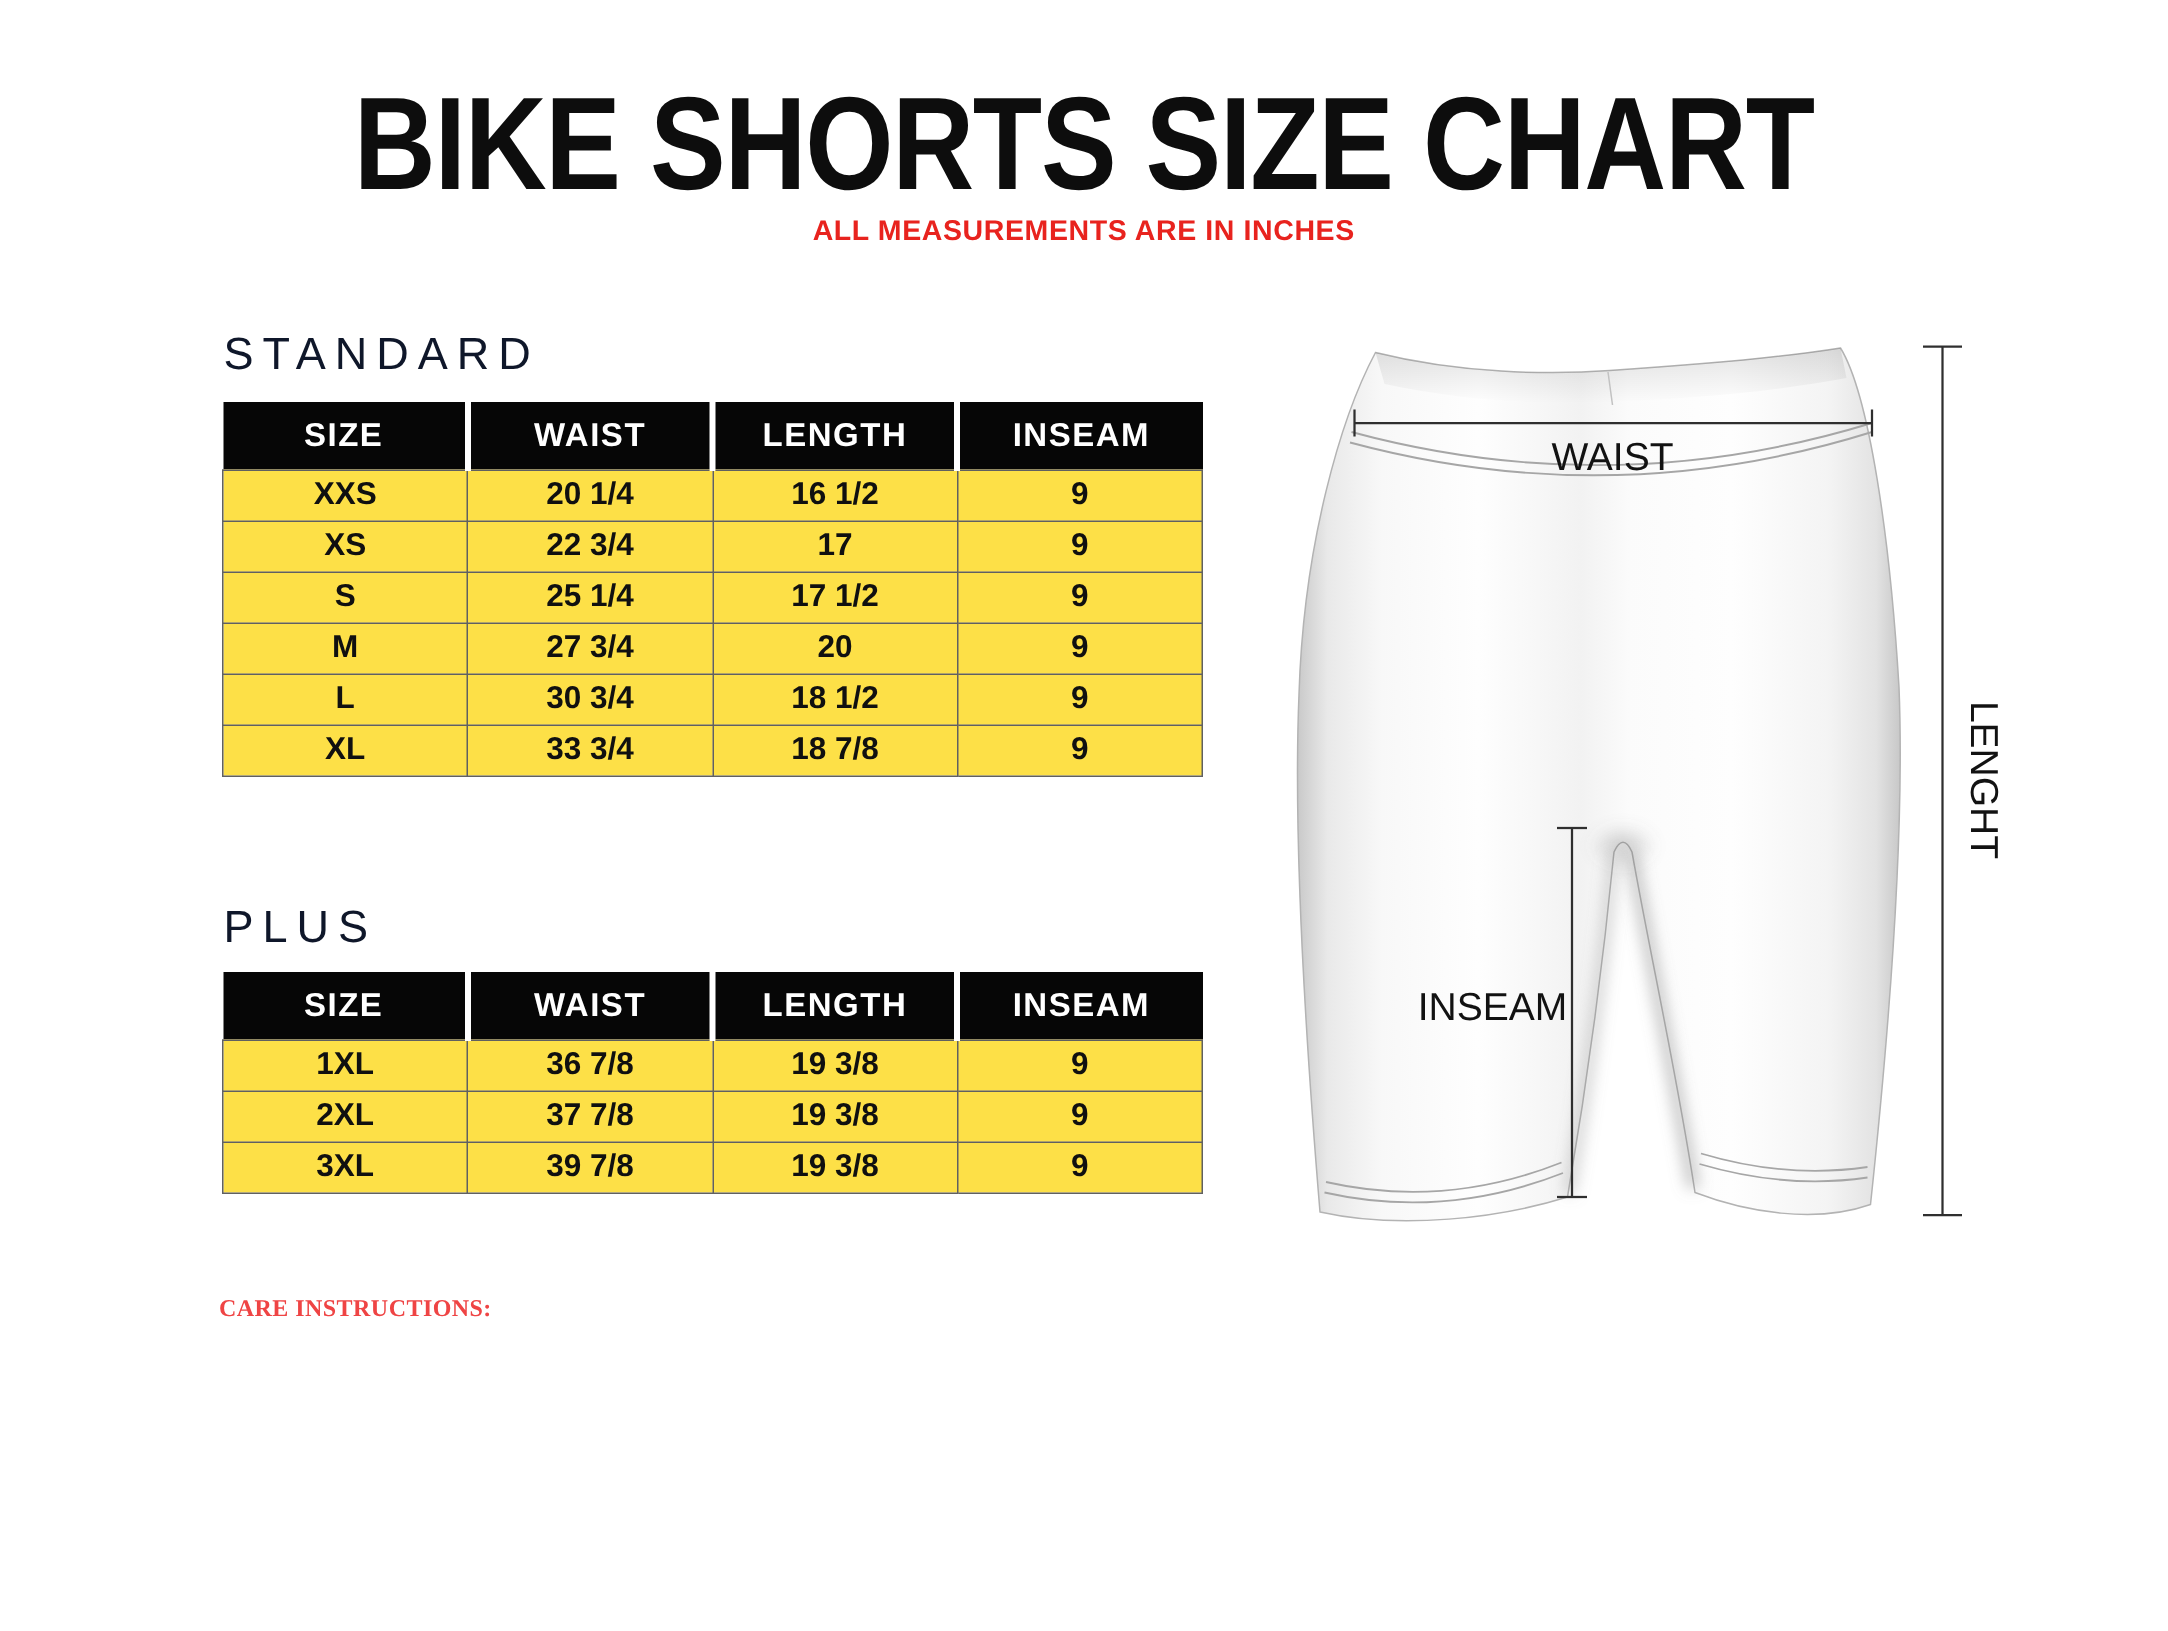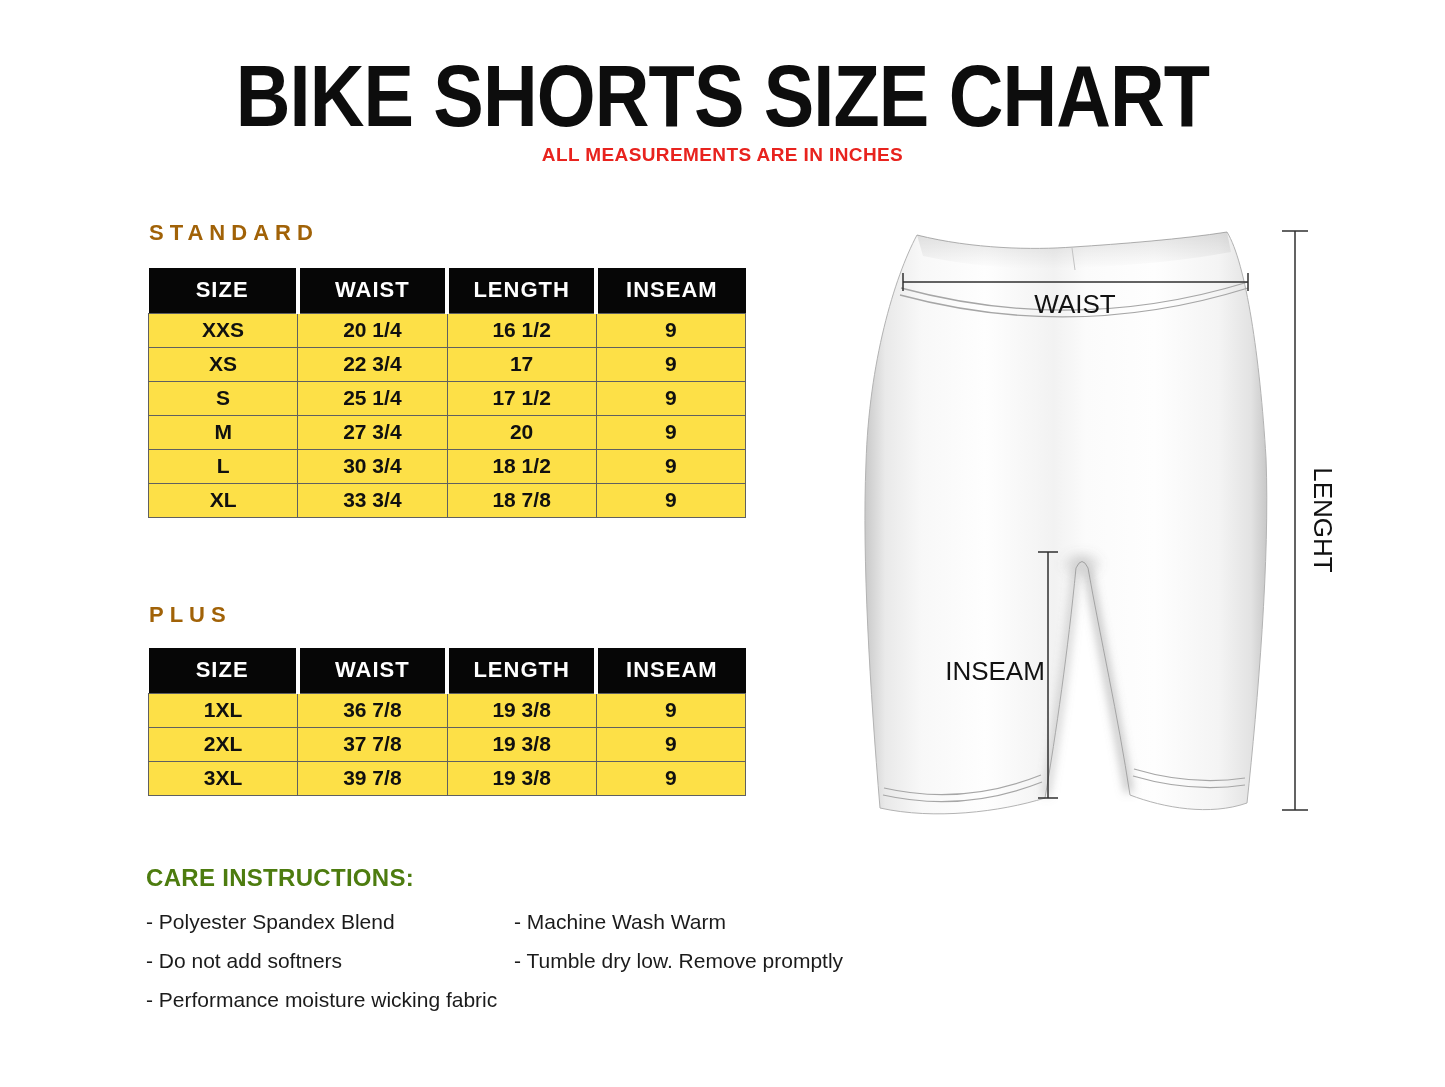--- a/index.html
+++ b/index.html
@@ -18,48 +18,48 @@
     transform:scaleX(.86); transform-origin:50% 50%;
   }
   .subtitle {
     position:absolute; top:144px; left:0; width:100%;
     text-align:center;
     font-size:19px; font-weight:700; letter-spacing:.4px;
     color:#e8231e;
   }
   .section-label {
     position:absolute; left:149px;
-    font-size:22px; font-weight:700; letter-spacing:6px;
-    color:#a16207; line-height:1;
+    font-size:30px; font-weight:400; letter-spacing:6px;
+    color:#0f172a; line-height:1;
   }
   .label-standard { top:222px; }
   .label-plus { top:604px; }
   
   .size-table {
-    position:absolute; left:148px; width:598px;
+    position:absolute; left:148px; width:654px;
     border-collapse:collapse; table-layout:fixed;
     font-family:"Liberation Sans", sans-serif;
   }
   .table-standard { top:268px; }
   .table-plus { top:648px; }
   .size-table th {
     background:#060606; color:#ffffff;
     height:45px; font-size:22px; font-weight:700; letter-spacing:1px;
     text-align:center; vertical-align:middle; border:0;
   }
   .size-table th + th { border-left:4px solid #ffffff; }
   .size-table td {
     border:1.6px solid #606060;
     height:34px; text-align:center; vertical-align:middle;
     font-size:21px; font-weight:700; color:#101010; background:#fde047;
   }
   
   .care-heading {
     position:absolute; left:146px; top:864px;
-    font-size:24px; font-weight:700; letter-spacing:.3px; color:#4d7c0f;
+    font-size:16px; font-weight:700; letter-spacing:.3px; color:#ef4444;font-family:Liberation Serif, serif;
   }
   .care-grid {
     position:absolute; left:146px; top:910px; width:800px;
     display:grid; grid-template-columns:368px 1fr; grid-auto-rows:39px;
     font-size:21px; font-weight:400; color:#1b1b1b;
   }
   .care-item { align-self:start; }
   
   .diagram { position:absolute; left:848px; top:218px; width:500px; height:620px; }
   .diagram text {
@@ -153,27 +153,20 @@
       <tr>
         <td>3XL</td>
         <td>39 7/8</td>
         <td>19 3/8</td>
         <td>9</td>
       </tr>
     </tbody>
   </table>
 
   <div class="care-heading">CARE INSTRUCTIONS:</div>
-  <div class="care-grid">
-    <div class="care-item">- Polyester Spandex Blend</div>
-    <div class="care-item">- Machine Wash Warm</div>
-    <div class="care-item">- Do not add softners</div>
-    <div class="care-item">- Tumble dry low. Remove promptly</div>
-    <div class="care-item">- Performance moisture wicking fabric</div>
-  </div>
 
   <svg class="diagram" viewBox="0 0 500 620" aria-hidden="true">
     <defs>
       <linearGradient id="g-body" x1="0" y1="0" x2="1" y2="0">
         <stop offset="0" stop-color="#c9c9c9"></stop>
         <stop offset="0.05" stop-color="#e9e9e9"></stop>
         <stop offset="0.14" stop-color="#f8f8f8"></stop>
         <stop offset="0.30" stop-color="#fefefe"></stop>
         <stop offset="0.47" stop-color="#f2f2f2"></stop>
         <stop offset="0.55" stop-color="#fbfbfb"></stop>

